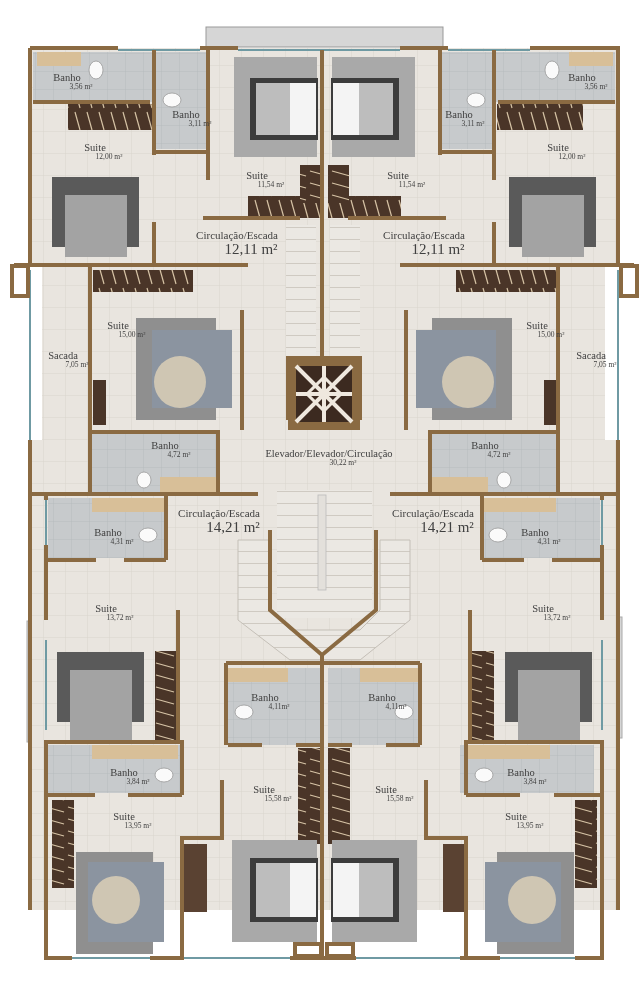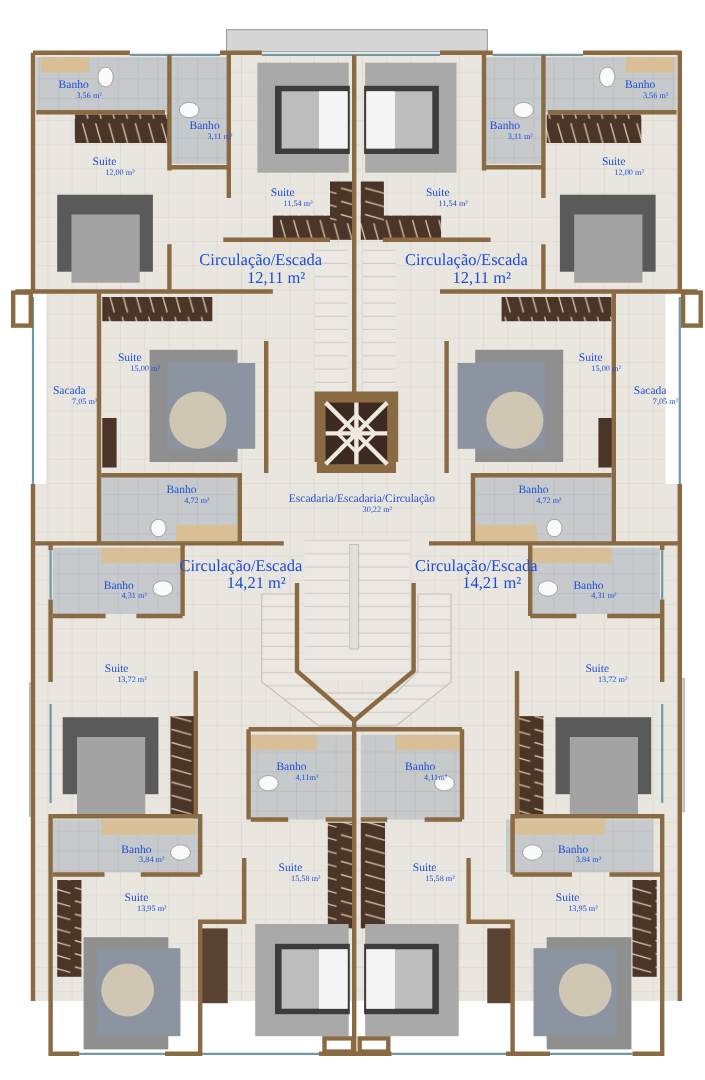--- a/index.html
+++ b/index.html
@@ -1,21 +1,21 @@
 <!DOCTYPE html>
 <html><head>
 <meta charset="utf-8">
 <style>
   html,body{margin:0;padding:0;background:#ffffff;}
   body{width:641px;height:982px;position:relative;overflow:hidden;font-family:"Liberation Serif","DejaVu Serif",serif;}
   #plan{position:absolute;left:0;top:0;width:641px;height:982px;}
-  .lbl{position:absolute;text-align:center;color:#1d4ed8;white-space:nowrap;transform:translateX(-50%);line-height:1.05;}
+  .lbl{position:absolute;text-align:center;color:#404040;white-space:nowrap;transform:translateX(-50%);line-height:1.05;}
   .lbl .n{font-size:10.5px;display:block;}
   .lbl .a{font-size:7.5px;display:block;margin-left:28px;}
-  .lbl.big .n{font-size:15px;}
+  .lbl.big .n{font-size:11px;}
   .lbl.big .a{font-size:15px;}
 </style>
 </head>
 <body>
 
 <svg id="plan" viewBox="0 0 641 982" xmlns="http://www.w3.org/2000/svg">
   <defs>
     <pattern id="tile" width="22" height="22" patternUnits="userSpaceOnUse">
       <rect width="22" height="22" fill="#e9e5df"></rect>
       <path d="M22 0V22M0 22H22" stroke="#dad5cd" stroke-width="1"></path>
@@ -273,21 +273,21 @@
     </div>
     <div class="lbl" style="left: 537px; top: 320px;">
       <span class="n">Suite</span>
       <span class="a">15,00 m²</span>
     </div>
     <div class="lbl" style="left: 485px; top: 440px;">
       <span class="n">Banho</span>
       <span class="a">4,72 m²</span>
     </div>
     <div class="lbl" style="left: 329px; top: 448px;">
-      <span class="n">Escadaria/Escadaria/Circulação</span>
+      <span class="n">Elevador/Elevador/Circulação</span>
       <span class="a">30,22 m²</span>
     </div>
     <div class="lbl" style="left: 108px; top: 527px;">
       <span class="n">Banho</span>
       <span class="a">4,31 m²</span>
     </div>
     <div class="lbl big" style="left: 219px; top: 508px;">
       <span class="n">Circulação/Escada</span>
       <span class="a">14,21 m²</span>
     </div>

